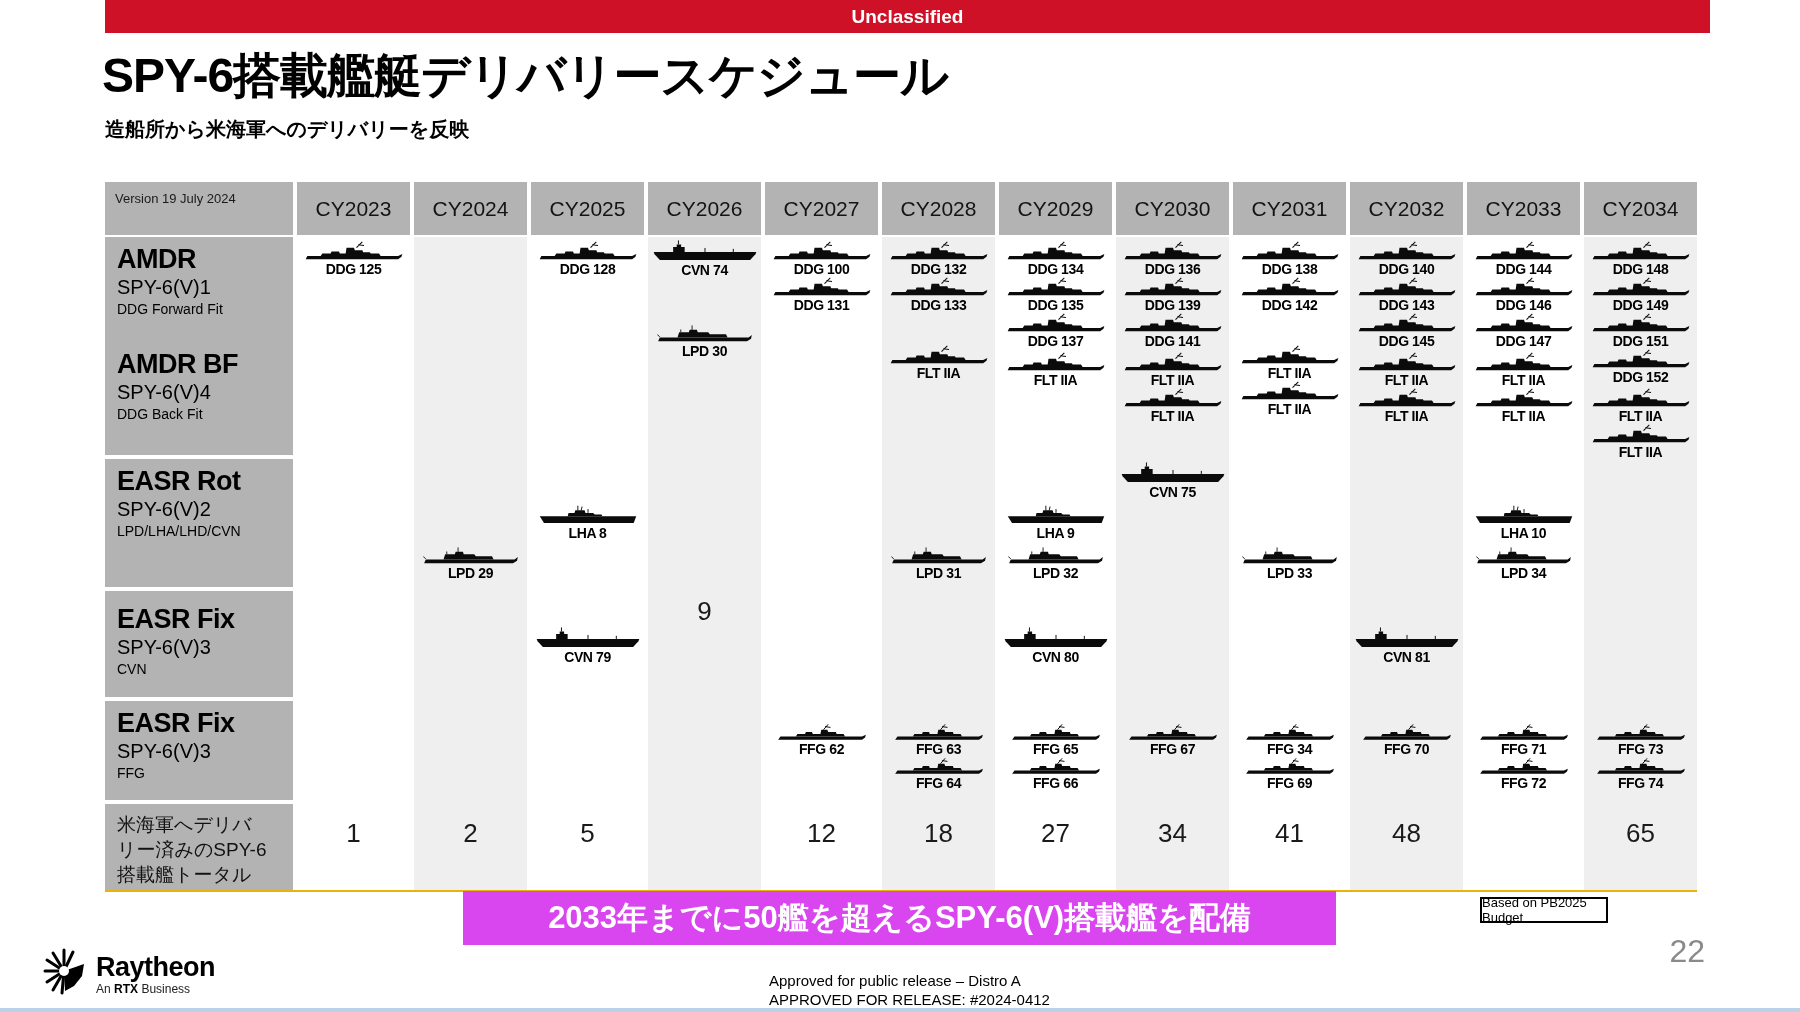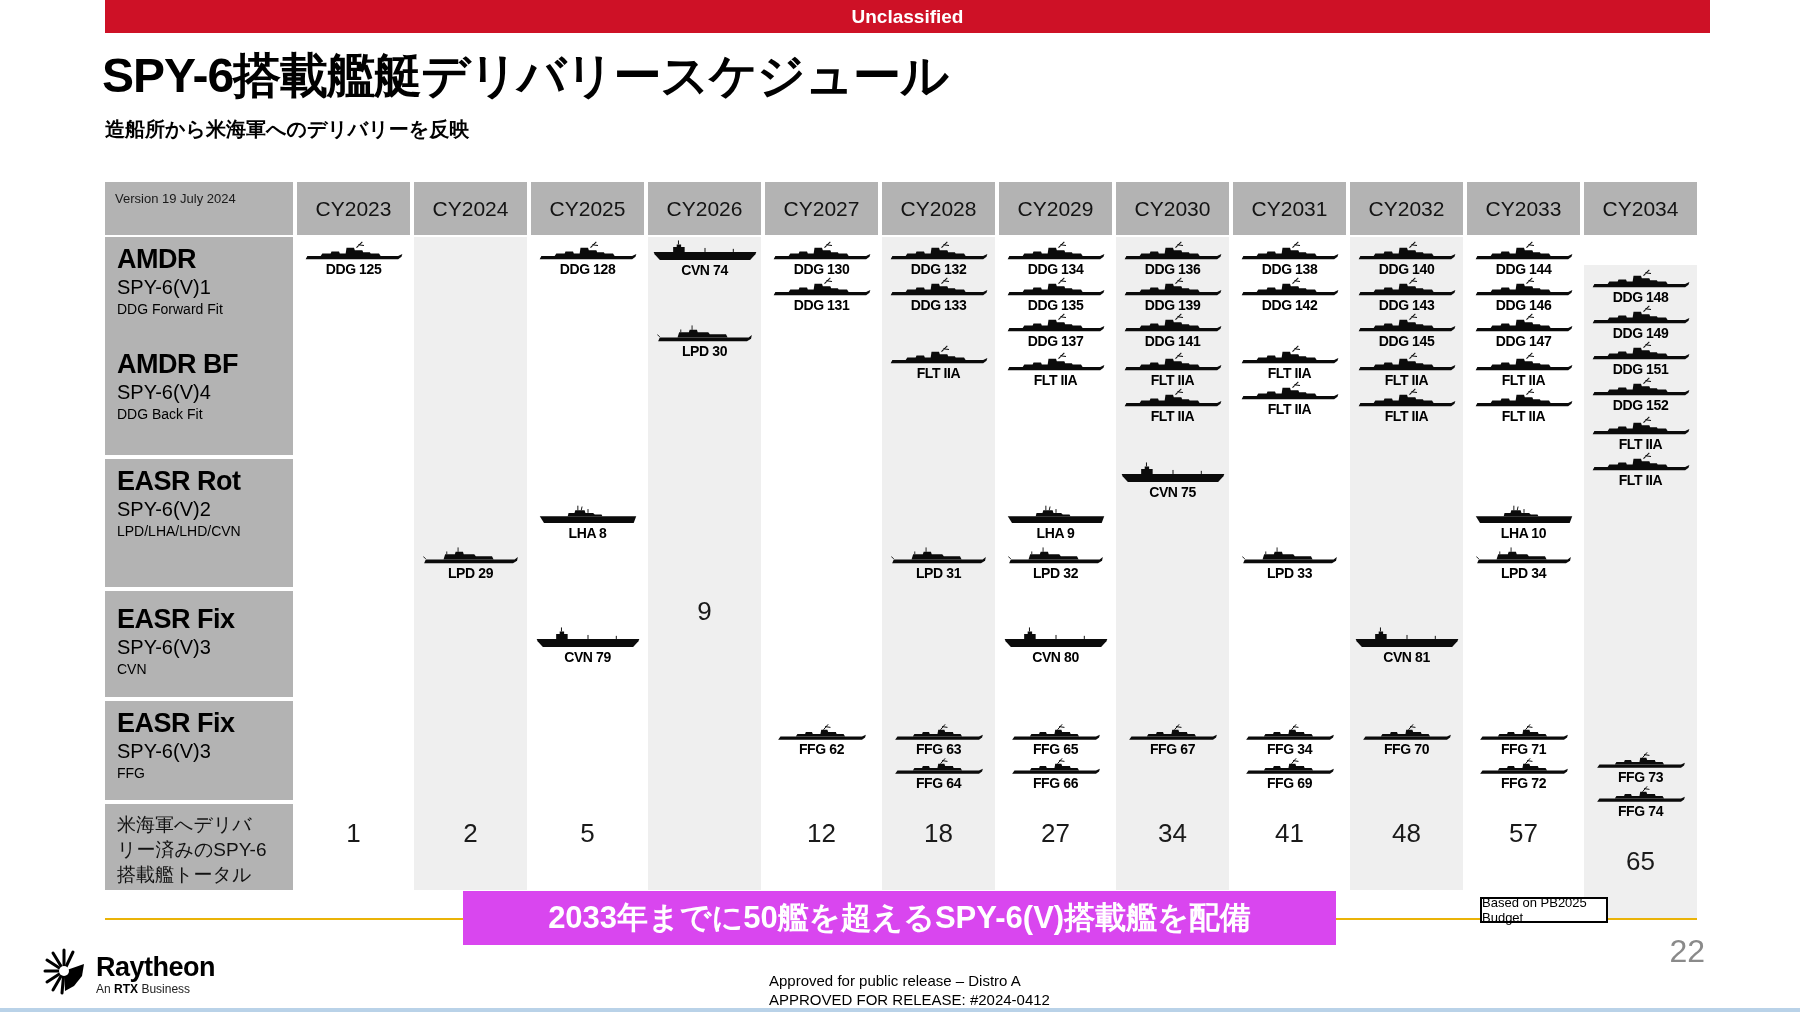--- a/index.html
+++ b/index.html
@@ -27,21 +27,21 @@
   .lb5{height:86px;margin-bottom:0;padding:8px 6px 0 12px;}
   .rl-group{padding:7px 6px 0 12px;}
   .rl-group.second{margin-top:24px;}
   .rl-title{font-size:27px;font-weight:bold;line-height:31px;letter-spacing:-0.5px;}
   .rl-sub{font-size:20px;line-height:25px;}
   .rl-desc{font-size:14px;line-height:18px;}
   .totals-label{font-size:19px;line-height:25px;color:#111;}
 
   .cols{display:flex;}
   .year-col{width:113px;margin-right:4px;display:flex;flex-direction:column;flex:none;}
-  .year-col:last-child{margin-right:0;gap:28px;}
+  .year-col:last-child{margin-right:0;}
   .yc-head{height:53px;background:#b3b3b3;display:flex;align-items:center;justify-content:center;
       font-size:21px;color:#141414;}
   .yc-body{margin-top:2px;height:653px;display:flex;flex-direction:column;background:#fff;}
   .year-col.shade .yc-body{background:#efefef;}
 
   .band{box-sizing:border-box;flex:none;}
   .band-combined{height:222px;}
   .vstack{display:flex;flex-direction:column;align-items:center;}
   .ddg-stack{padding-top:3px;}
   .band-rot{height:132px;position:relative;}
@@ -276,21 +276,21 @@
         </div>
         <div class="year-col">
           <div class="yc-head">CY2027</div>
           <div class="yc-body">
             <div class="band band-combined">
               <div class="vstack ddg-stack">
                 <div class="ship ship-destroyer">
                   <svg viewBox="0 0 120 26" class="glyph">
                     <use href="#sym-destroyer"></use>
                   </svg>
-                  <div class="ship-label">DDG 130</div>
+                  <div class="ship-label">DDG 100</div>
                 </div>
                 <div class="ship ship-destroyer">
                   <svg viewBox="0 0 120 26" class="glyph">
                     <use href="#sym-destroyer"></use>
                   </svg>
                   <div class="ship-label">DDG 131</div>
                 </div>
               </div>
             </div>
             <div class="band band-rot"></div>
@@ -687,21 +687,20 @@
                 </svg>
                 <div class="ship-label">FFG 71</div>
               </div>
               <div class="ship ship-frigate">
                 <svg viewBox="0 0 120 26" class="glyph">
                   <use href="#sym-frigate"></use>
                 </svg>
                 <div class="ship-label">FFG 72</div>
               </div>
             </div>
-            <div class="band band-total">57</div>
           </div>
         </div>
         <div class="year-col shade">
           <div class="yc-head">CY2034</div>
           <div class="yc-body">
             <div class="band band-combined">
               <div class="vstack ddg-stack">
                 <div class="ship ship-destroyer">
                   <svg viewBox="0 0 120 26" class="glyph">
                     <use href="#sym-destroyer"></use>

